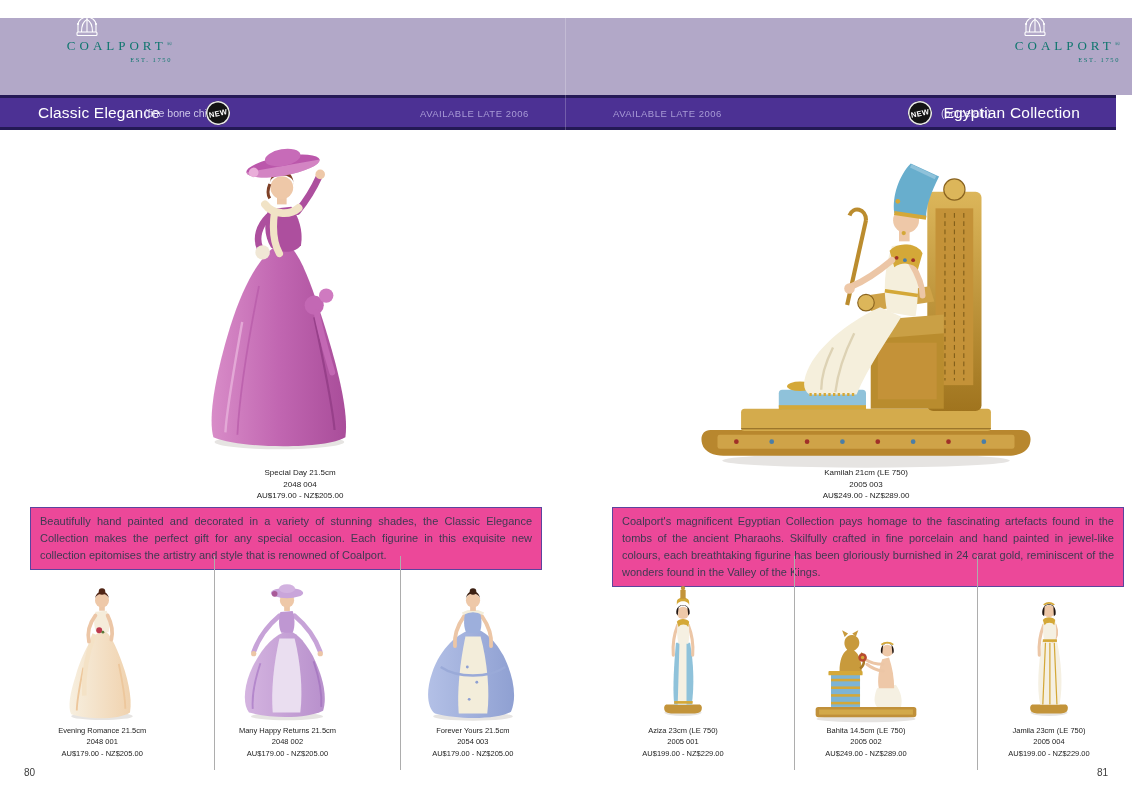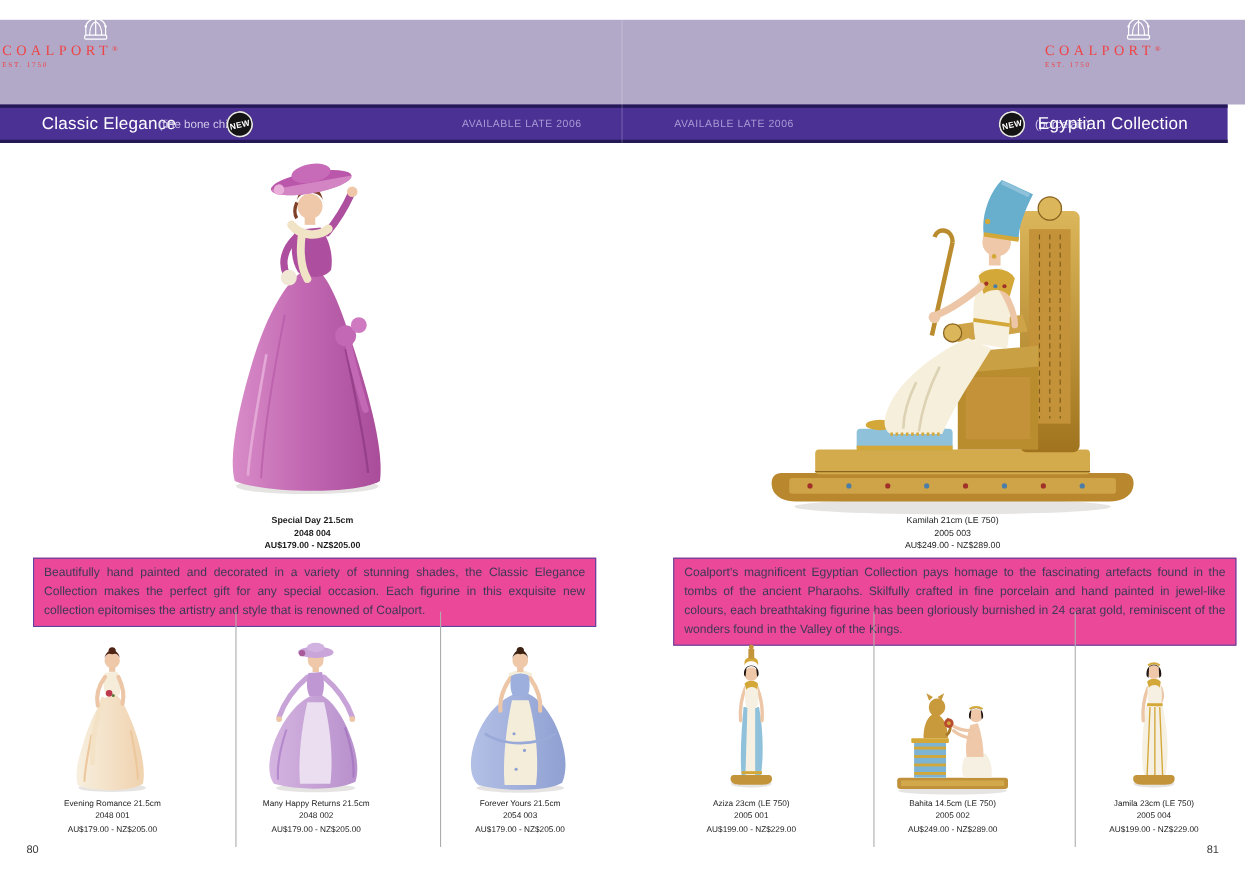--- a/index.html
+++ b/index.html
@@ -2,21 +2,21 @@
 <html><head>
 <meta charset="utf-8">
 <style>
   html,body{margin:0;padding:0;background:#ffffff;}
   .page{position:relative;width:1132px;height:800px;background:#ffffff;overflow:hidden;
         font-family:"Liberation Sans",sans-serif;}
 
   
   .band{position:absolute;top:18px;left:0;width:1132px;height:77px;background:#b2a8c8;}
   .seam{position:absolute;left:565px;top:18px;width:1px;height:112px;background:rgba(255,255,255,0.22);z-index:5;}
-  .logo{position:absolute;top:10px;width:170px;text-align:left;color:#ef4444;}
+  .logo{position:absolute;top:10px;width:170px;text-align:right;color:#0f766e;}
   .logo-left{left:2px;}
   .logo-right{left:950px;}
   .logo svg{display:block;margin:0 auto 1px auto;}
   .logo .lname{font-family:"Liberation Serif",serif;font-size:13px;letter-spacing:4px;white-space:nowrap;}
   .logo .reg{font-size:7px;vertical-align:4px;letter-spacing:0;}
   .logo .est{font-family:"Liberation Serif",serif;font-size:6.5px;letter-spacing:1.6px;margin-top:2px;}
 
   
   .bar{position:absolute;top:95px;left:0;width:1116px;height:35px;background:#4c3194;
        border-top:3px solid #241956;border-bottom:3px solid #241956;box-sizing:border-box;}
@@ -32,21 +32,21 @@
   .t-left{left:38px;} .s-left{left:144px;} .b-left{left:206px;}
   .a-left{left:420px;} .a-right{left:613px;}
   .b-right{left:908px;} .s-right{left:941px;} .t-right{right:36px;}
 
   
   .hero{position:absolute;}
   .hero-left{left:163px;top:142px;}
   .hero-right{left:677px;top:140px;}
   .caption{font-size:8px;line-height:1.45;color:#1c1c1c;text-align:center;}
   .hero-cap{position:absolute;top:467px;width:300px;}
-  .hc-left{left:134px;font-weight:bold;} .hc-right{left:716px;}
+  .hc-left{left:150px;} .hc-right{left:716px;}
 
   
   .desc{position:absolute;top:507px;width:512px;box-sizing:border-box;background:#ec4899;
         border:1px solid #5b449e;padding:5px 9px;font-size:11px;line-height:1.55;
         color:#3e3a52;text-align:justify;}
   .d-left{left:30px;} .d-right{left:612px;}
 
   
   .grid{position:absolute;top:556px;height:214px;display:flex;}
   .g-left{left:30px;width:515px;} .g-right{left:612px;width:508px;}

